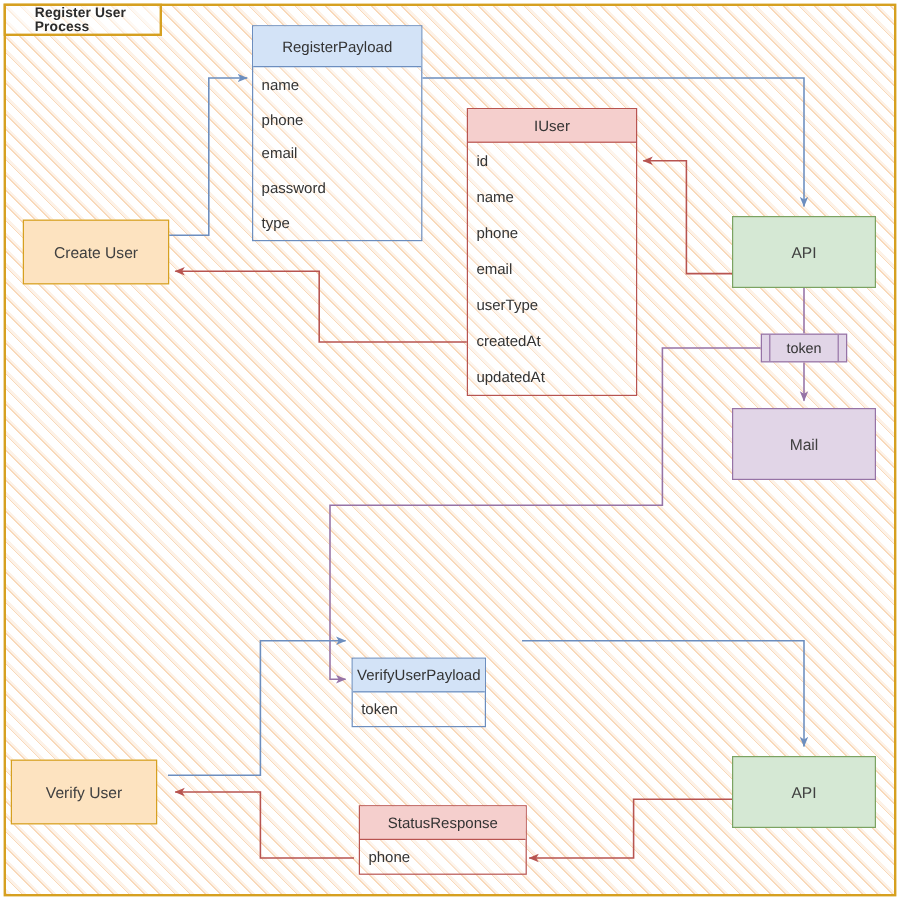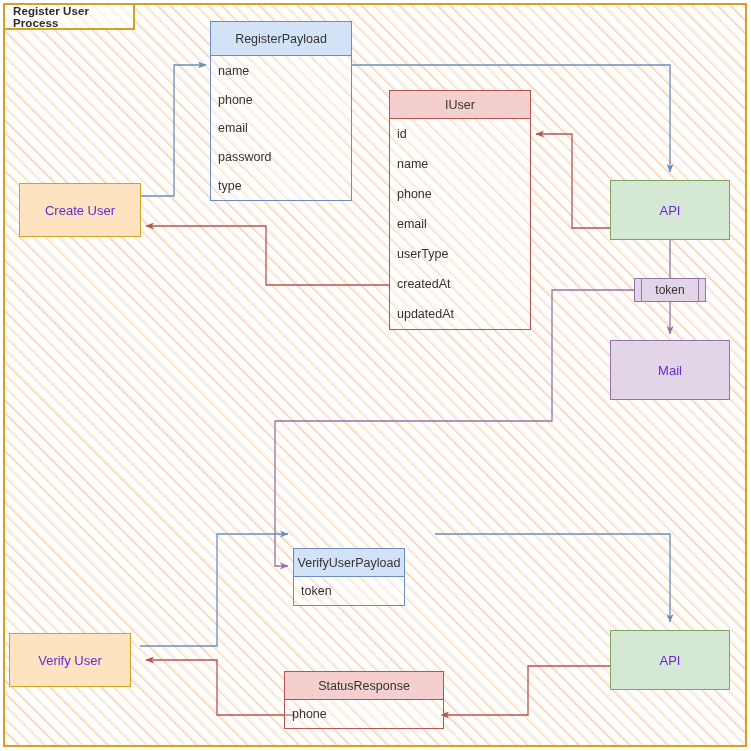--- a/index.html
+++ b/index.html
@@ -39,39 +39,39 @@
     position: absolute;
     left: 3px;
     top: 3px;
     width: 132px;
     height: 27px;
     box-sizing: border-box;
     border: 2px solid #d6a020;
     background-color: rgba(255,255,255,0.55);
     display: flex;
     align-items: center;
-    padding-left: 8px;
+    padding-left: 24px;
     font-size: 11.5px;
     font-weight: bold;
     color: #2b2b2b;
     letter-spacing: 0.1px;
     z-index: 6;
   }
   
   .node {
     position: absolute;
     box-sizing: border-box;
     z-index: 4;
   }
   .proc {
     display: flex;
     align-items: center;
     justify-content: center;
     font-size: 13px;
-    color: #6d28d9;
+    color: #404040;
     border-width: 1.5px;
     border-style: solid;
   }
   .proc-orange { background: #fde3c0; border-color: #d6a020; }
   .proc-green  { background: #d5e8d4; border-color: #7ba362; }
   .proc-purple { background: #e1d5e7; border-color: #9673a6; }
 
   .cls {
     border-width: 1.5px;
     border-style: solid;
@@ -223,21 +223,21 @@
 
   <div class="node cls cls-blue" style="left:293px; top:548px; width:112px; height:58px;justify-content:flex-end;">
     <div class="cls-head" style="height:28px;">VerifyUserPayload</div>
     <div class="cls-row" style="height:28px;">token</div>
   </div>
 
   <div class="node proc proc-green" style="left:610px; top:630px; width:120px; height:60px;">
     <span>API</span>
   </div>
 
-  <div class="node cls cls-red" style="left:284px; top:671px; width:160px; height:58px;">
+  <div class="node cls cls-red" style="left:299px; top:671px; width:140px; height:58px;">
     <div class="cls-head" style="height:28px;">StatusResponse</div>
     <div class="cls-row" style="height:28px;">phone</div>
   </div>
 
   <div id="pool-title">
     <span>Register User Process</span>
   </div>
 
 </div>
 

